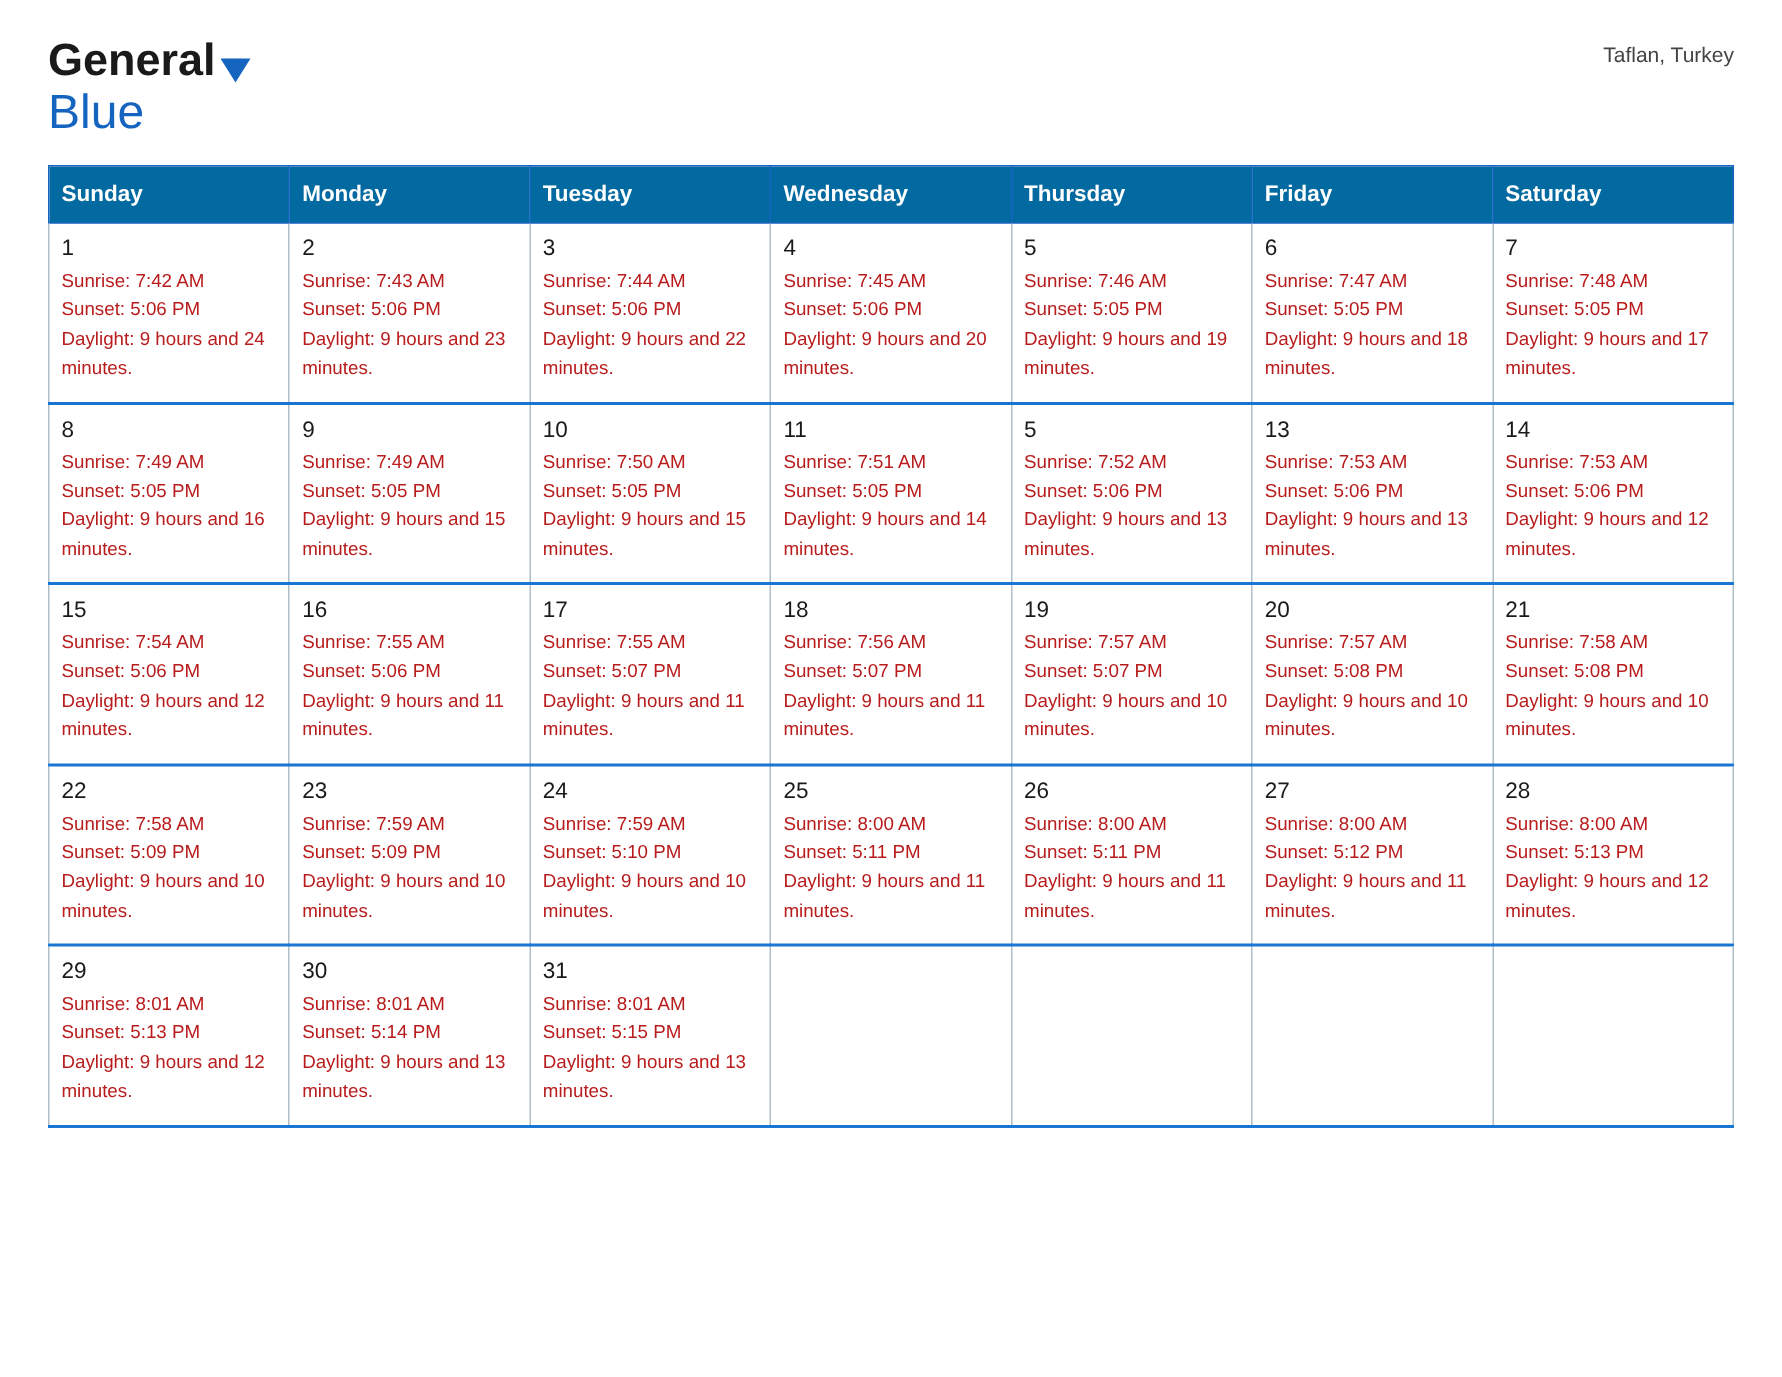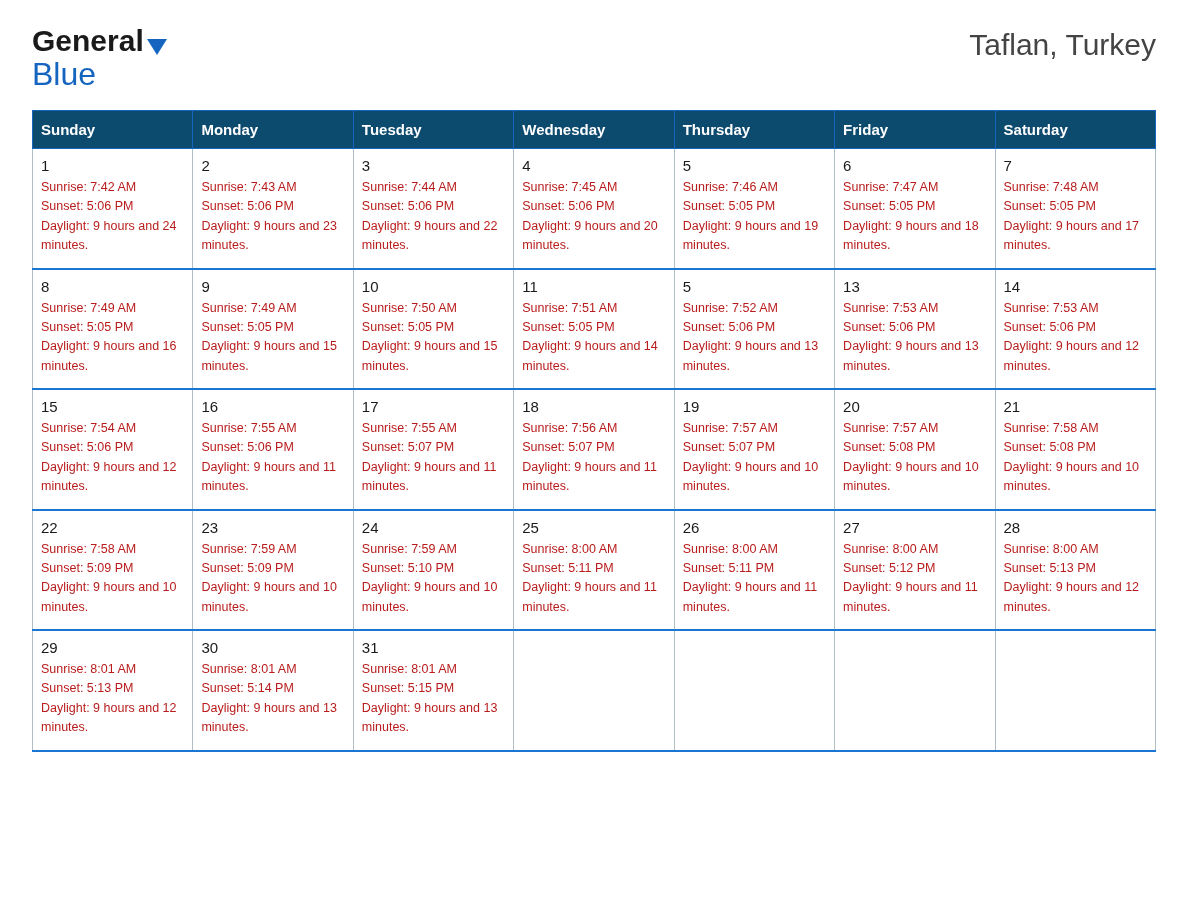--- a/index.html
+++ b/index.html
@@ -24,31 +24,31 @@
     .title-area {
       text-align: right;
     }
     .month-title {
       font-size: 52px;
       font-weight: normal;
       color: #1a1a1a;
       line-height: 1.1;
     }
     .location-title {
-      font-size: 30px;
+      font-size: 14px;
       color: #444;
       margin-top: 4px;
     }
     table {
       width: 100%;
       border-collapse: collapse;
       font-size: 13px;
     }
     thead tr th {
-      background-color: #0c4a6e;
+      background-color: #0369a1;
       color: #fff;
       padding: 10px 8px;
       text-align: left;
       font-weight: bold;
       font-size: 15px;
       border: 1px solid #1565c0;
     }
     tbody tr td {
       border: 1px solid #b0bec5;
       vertical-align: top;

